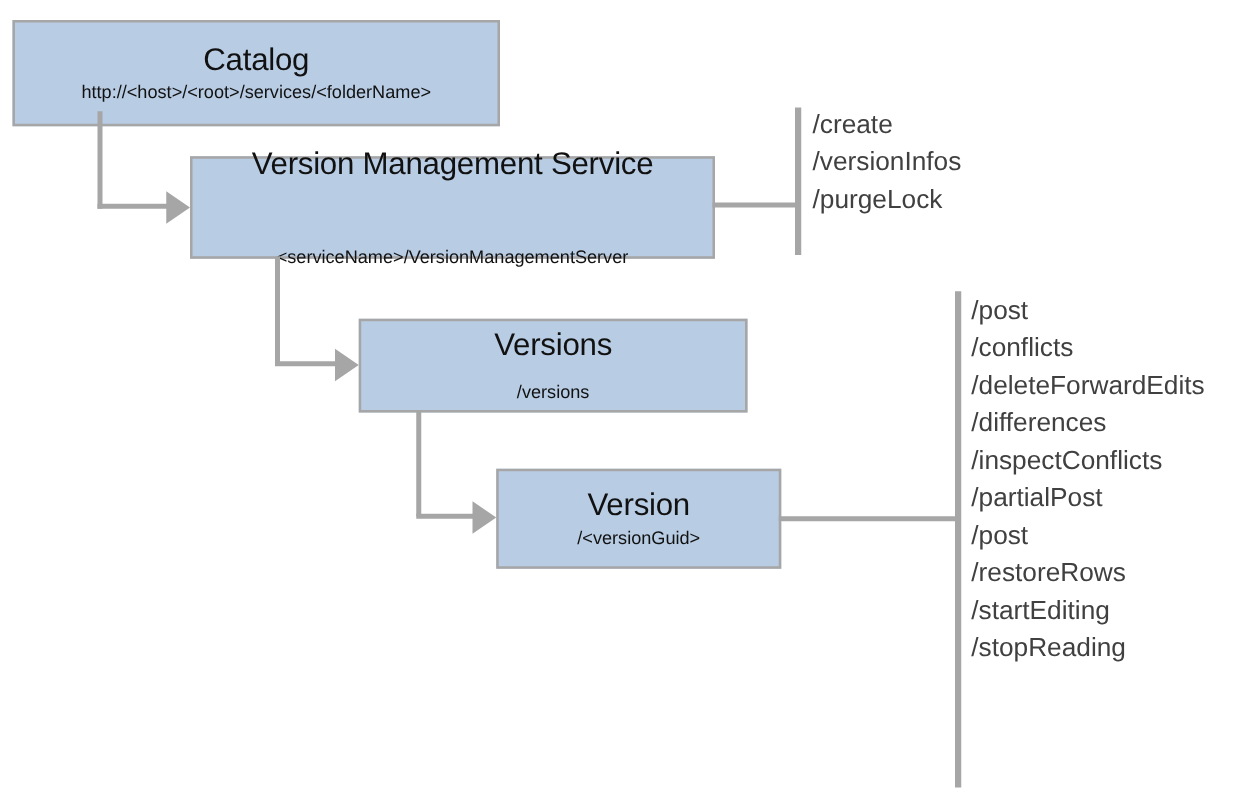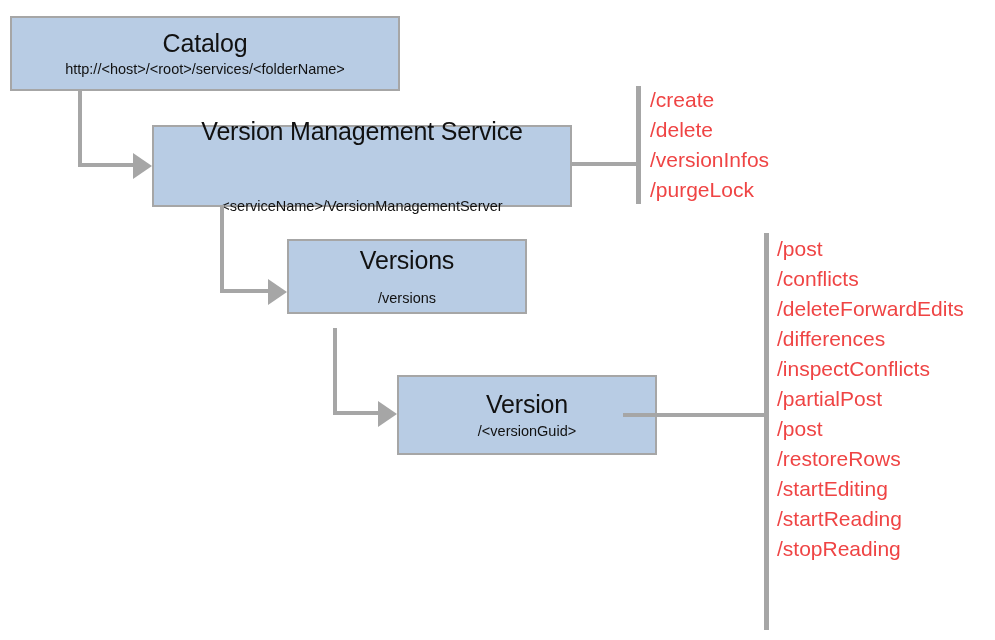--- a/index.html
+++ b/index.html
@@ -37,24 +37,24 @@
     white-space: nowrap;
   }
   .node .sub {
     font-size: 14.5px;
     font-weight: 400;
     margin-top: 6px;
     white-space: nowrap;
     text-align: center;
   }
 
-  #node-catalog   { left: 10px;  top: 16px;  width: 390px; height: 75px; }
+  #node-catalog   { left: 10px;  top: 16px;  width: 390px; height: 85px; }
   #node-vms       { left: 152px; top: 125px; width: 420px; height: 82px; gap: 48px; }
-  #node-versions  { left: 287px; top: 239px; width: 240px; height: 75px; gap: 12px; }
-  #node-version   { left: 397px; top: 375px; width: 260px; height: 80px; }
+  #node-versions  { left: 287px; top: 255px; width: 311px; height: 75px; gap: 12px; }
+  #node-version   { left: 397px; top: 375px; width: 228px; height: 80px; }
 
   
   .hline, .vline {
     position: absolute;
     background: #a6a6a6;
   }
   .hline { height: 4px; }
   .vline { width: 4px; }
 
   .arrow {
@@ -69,21 +69,21 @@
   
   .bar {
     position: absolute;
     width: 5px;
     background: #a6a6a6;
   }
 
   
   .endpoints {
     position: absolute;
-    color: #ef4444;
+    color: #404040;
     font-size: 21px;
     line-height: 30px;
     white-space: nowrap;
   }
   .endpoints .ep { display: block; }
 
   #endpoints-service { left: 650px; top: 85px;  }
   #endpoints-version { left: 777px; top: 234px; }
 </style>
 </head>
@@ -124,32 +124,30 @@
   <div class="arrow" style="left:378px; top:401px;"></div>
 
   <div class="hline" style="left:570px; top:162px; width:70px;"></div>
   <div class="bar" style="left:636px; top:86px; height:118px;"></div>
 
   <div class="hline" style="left:623px; top:413px; width:145px;"></div>
   <div class="bar" style="left:764px; top:233px; height:397px;"></div>
 
   <div class="endpoints" id="endpoints-service">
     <span class="ep">/create</span>
-    <span class="ep">/delete</span>
     <span class="ep">/versionInfos</span>
     <span class="ep">/purgeLock</span>
   </div>
 
   <div class="endpoints" id="endpoints-version">
     <span class="ep">/post</span>
     <span class="ep">/conflicts</span>
     <span class="ep">/deleteForwardEdits</span>
     <span class="ep">/differences</span>
     <span class="ep">/inspectConflicts</span>
     <span class="ep">/partialPost</span>
     <span class="ep">/post</span>
     <span class="ep">/restoreRows</span>
     <span class="ep">/startEditing</span>
-    <span class="ep">/startReading</span>
     <span class="ep">/stopReading</span>
   </div>
 
 </div>
 
 </body></html>

